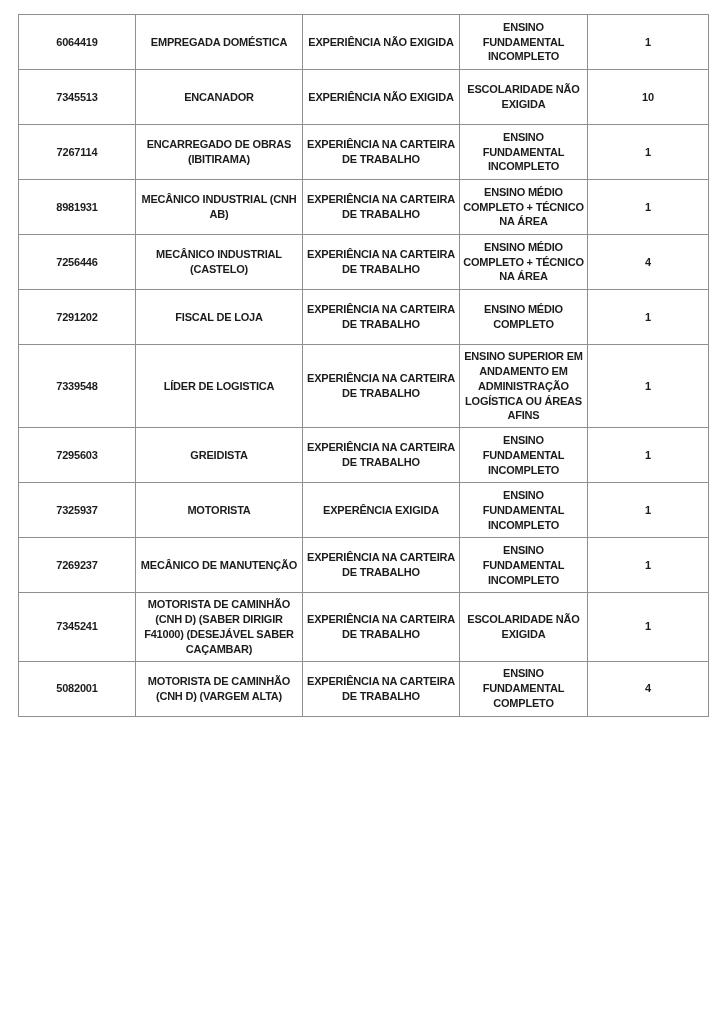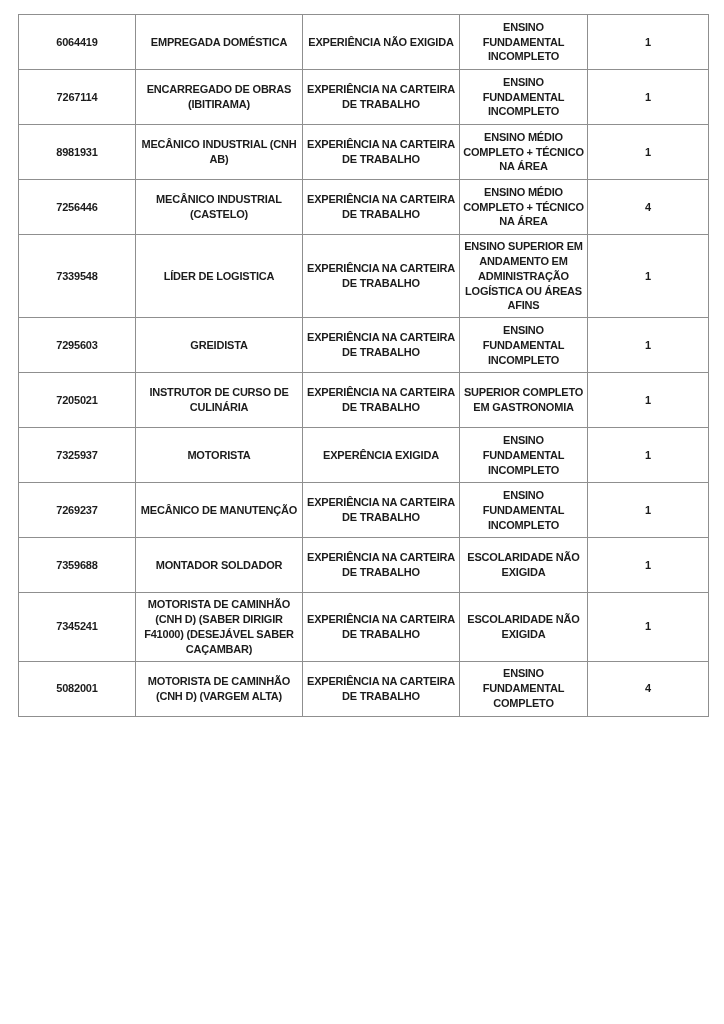--- a/index.html
+++ b/index.html
@@ -59,20 +59,27 @@
     </colgroup>
     <tbody>
     <tr>
       <td>6064419</td>
       <td>EMPREGADA DOMÉSTICA</td>
       <td>EXPERIÊNCIA NÃO EXIGIDA</td>
       <td>ENSINO FUNDAMENTAL INCOMPLETO</td>
       <td>1</td>
     </tr>
 
+    <tr>
+      <td>7345513</td>
+      <td>ENCANADOR</td>
+      <td>EXPERIÊNCIA NÃO EXIGIDA</td>
+      <td>ESCOLARIDADE NÃO EXIGIDA</td>
+      <td>10</td>
+    </tr>
 
     <tr>
       <td>7267114</td>
       <td>ENCARREGADO DE OBRAS (IBITIRAMA)</td>
       <td>EXPERIÊNCIA NA CARTEIRA DE TRABALHO</td>
       <td>ENSINO FUNDAMENTAL INCOMPLETO</td>
       <td>1</td>
     </tr>
 
     <tr>
@@ -85,68 +92,61 @@
 
     <tr>
       <td>7256446</td>
       <td>MECÂNICO INDUSTRIAL (CASTELO)</td>
       <td>EXPERIÊNCIA NA CARTEIRA DE TRABALHO</td>
       <td>ENSINO MÉDIO COMPLETO + TÉCNICO NA ÁREA</td>
       <td>4</td>
     </tr>
 
 
+    <tr>
+      <td>7291202</td>
+      <td>FISCAL DE LOJA</td>
+      <td>EXPERIÊNCIA NA CARTEIRA DE TRABALHO</td>
+      <td>ENSINO MÉDIO COMPLETO</td>
+      <td>1</td>
+    </tr>
 
     <tr>
       <td>7339548</td>
       <td>LÍDER DE LOGISTICA</td>
       <td>EXPERIÊNCIA NA CARTEIRA DE TRABALHO</td>
       <td>ENSINO SUPERIOR EM ANDAMENTO EM ADMINISTRAÇÃO LOGÍSTICA OU ÁREAS AFINS</td>
       <td>1</td>
     </tr>
 
     <tr>
       <td>7295603</td>
       <td>GREIDISTA</td>
       <td>EXPERIÊNCIA NA CARTEIRA DE TRABALHO</td>
       <td>ENSINO FUNDAMENTAL INCOMPLETO</td>
       <td>1</td>
     </tr>
 
-    <tr>
-      <td>7205021</td>
-      <td>INSTRUTOR DE CURSO DE CULINÁRIA</td>
-      <td>EXPERIÊNCIA NA CARTEIRA DE TRABALHO</td>
-      <td>SUPERIOR COMPLETO EM GASTRONOMIA</td>
-      <td>1</td>
-    </tr>
 
     <tr>
       <td>7325937</td>
       <td>MOTORISTA</td>
       <td>EXPERÊNCIA EXIGIDA</td>
       <td>ENSINO FUNDAMENTAL INCOMPLETO</td>
       <td>1</td>
     </tr>
 
     <tr>
       <td>7269237</td>
       <td>MECÂNICO DE MANUTENÇÃO</td>
       <td>EXPERIÊNCIA NA CARTEIRA DE TRABALHO</td>
       <td>ENSINO FUNDAMENTAL INCOMPLETO</td>
       <td>1</td>
     </tr>
 
-    <tr>
-      <td>7359688</td>
-      <td>MONTADOR SOLDADOR</td>
-      <td>EXPERIÊNCIA NA CARTEIRA DE TRABALHO</td>
-      <td>ESCOLARIDADE NÃO EXIGIDA</td>
-      <td>1</td>
-    </tr>
 
     <tr>
       <td>7345241</td>
       <td>MOTORISTA DE CAMINHÃO (CNH D) (SABER DIRIGIR F41000) (DESEJÁVEL SABER CAÇAMBAR)</td>
       <td>EXPERIÊNCIA NA CARTEIRA DE TRABALHO</td>
       <td>ESCOLARIDADE NÃO EXIGIDA</td>
       <td>1</td>
     </tr>
 
     <tr>

